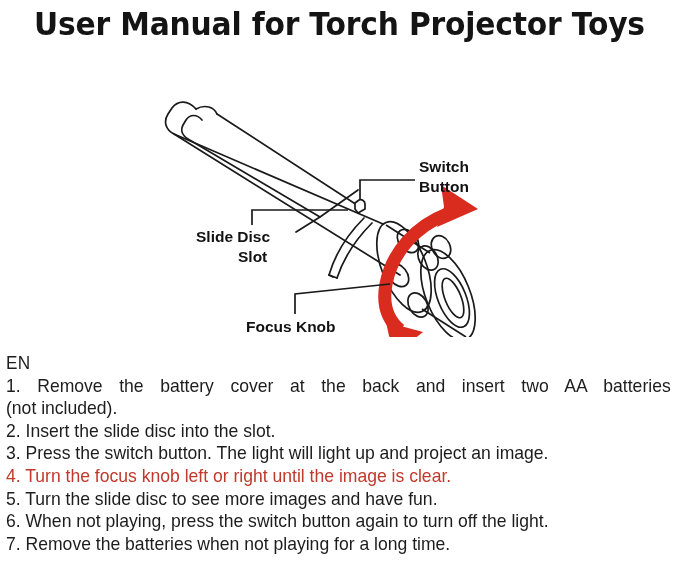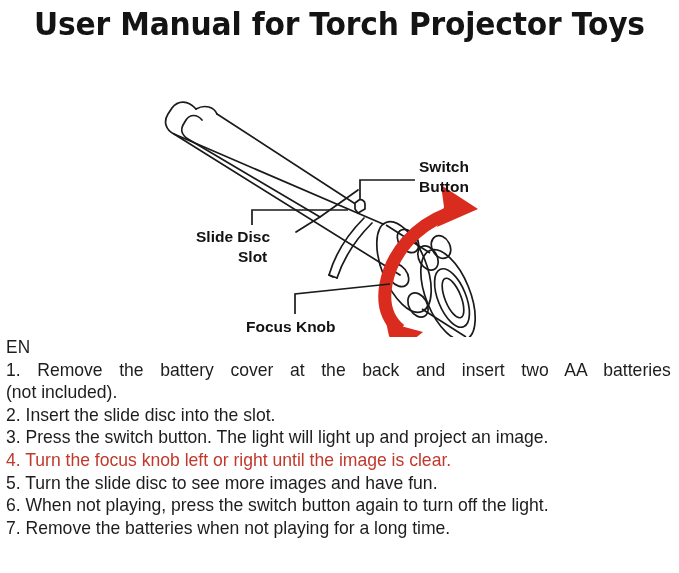--- a/index.html
+++ b/index.html
@@ -52,21 +52,21 @@
     font-family: "Liberation Sans", sans-serif;
     font-weight: bold;
     font-size: 15.5px;
     fill: #121212;
   }
 
   
   #instructions {
     position: absolute;
     left: 6px;
-    top: 336px;
+    top: 352px;
     width: 668px;
   }
   .instr-line {
     font-family: "Liberation Sans", sans-serif;
     font-size: 18.4px;
     line-height: 22.6px;
     color: #1d1d1d;
     white-space: nowrap;
     transform: scaleX(0.955);
     transform-origin: left center;

